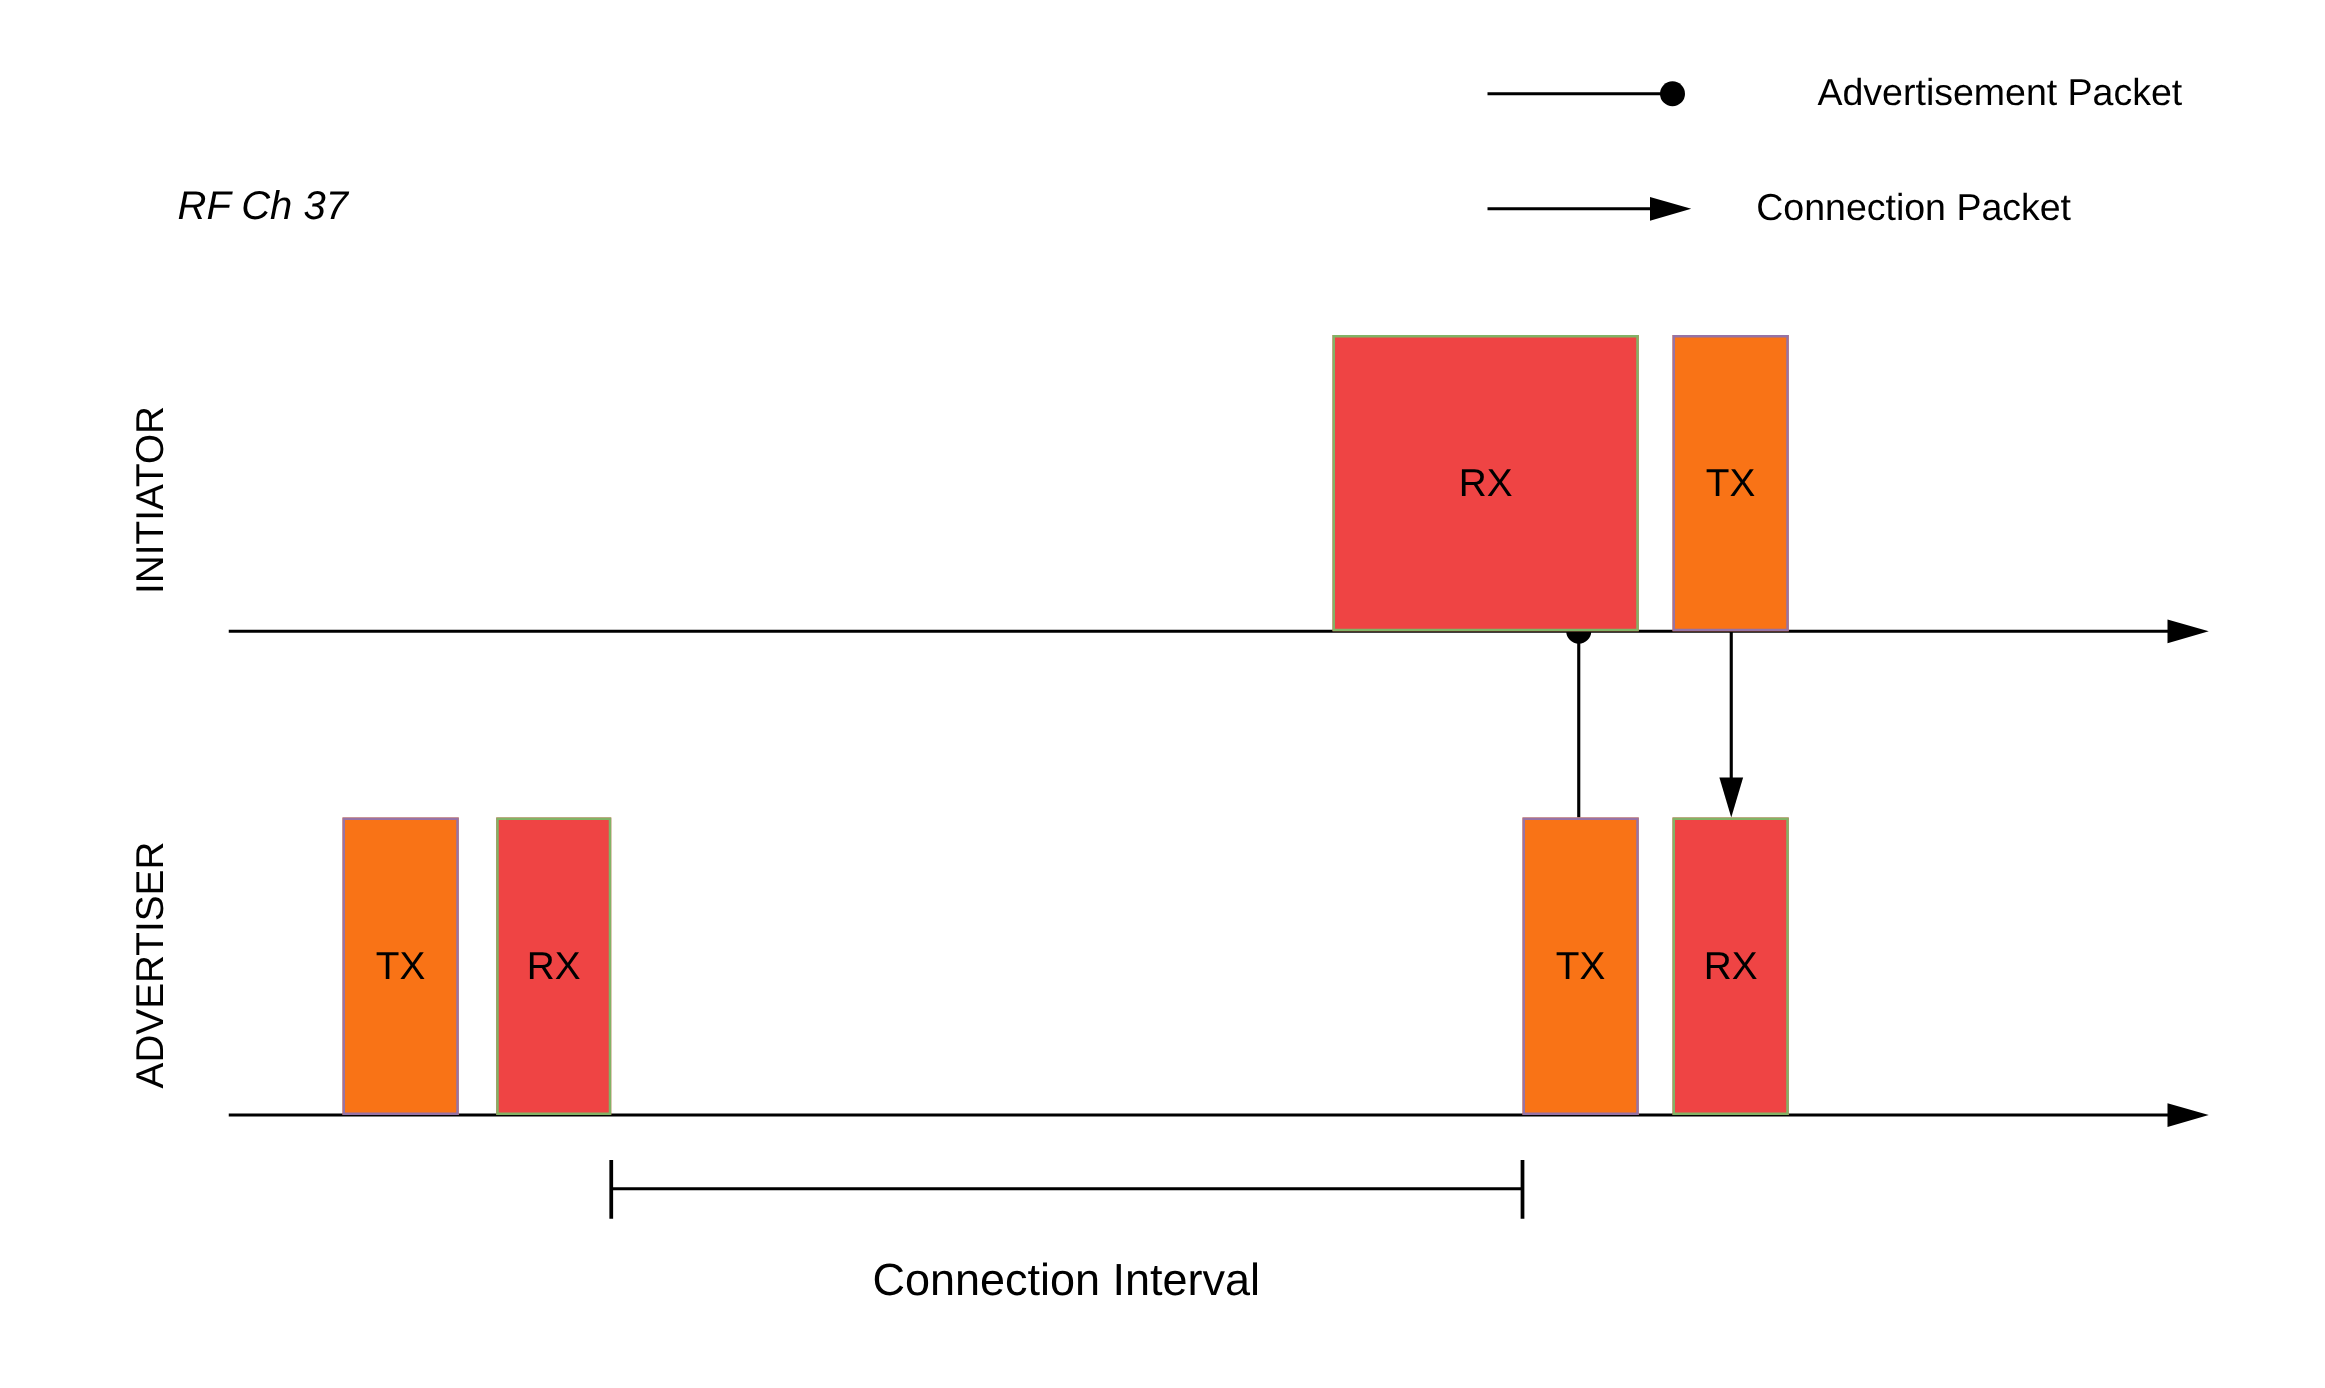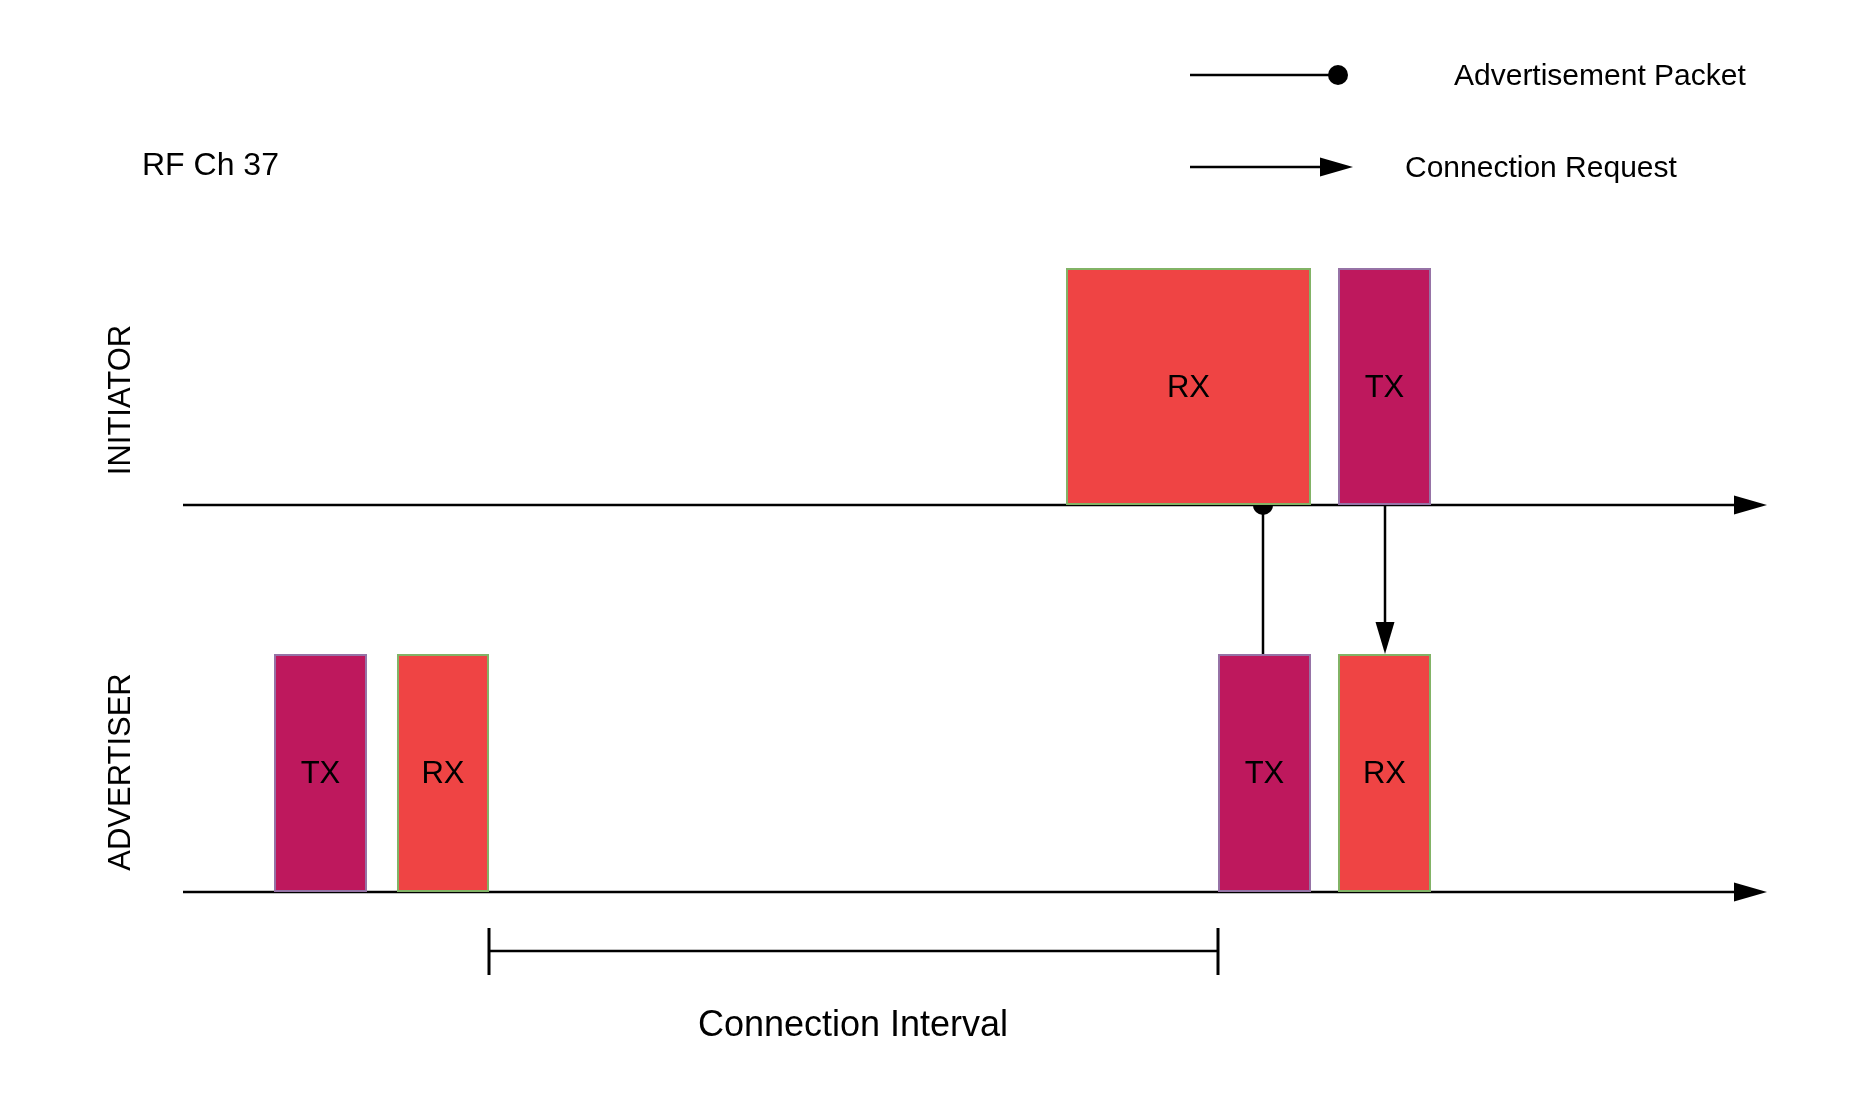--- a/index.html
+++ b/index.html
@@ -16,20 +16,21 @@
   .overlay {
     position: absolute;
     left: 0; top: 0;
     width: 1860px; height: 1110px;
   }
   .title {
     position: absolute;
     left: 142px; top: 146px;
     font-size: 32px;
     white-space: nowrap;
+    font-style: italic;
   }
   .legend-label {
     position: absolute;
     font-size: 30px;
     white-space: nowrap;
   }
   .legend-label.row1 { left: 1454px; top: 58px; }
   .legend-label.row2 { left: 1405px; top: 150px; }
   .legend-symbol { position: absolute; }
   .legend-symbol.row1 { left: 1188px; top: 55px; }
@@ -43,21 +44,21 @@
   .lane-label.initiator { left: 120px; top: 400px; }
   .lane-label.advertiser { left: 120px; top: 772px; }
   .box {
     position: absolute;
     display: flex;
     align-items: center;
     justify-content: center;
     font-size: 31px;
   }
   .box.green  { background: #ef4444; border: 2px solid #82b366; }
-  .box.purple { background: #be185d; border: 2px solid #9673a6; justify-content: center; }
+  .box.purple { background: #f97316; border: 2px solid #9673a6; justify-content: center; }
   .box.init-rx  { left: 1066px; top: 268px; width: 245px; height: 237px; }
   .box.init-tx  { left: 1338px; top: 268px; width: 93px;  height: 237px; }
   .box.adv-tx1  { left: 274px;  top: 654px; width: 93px;  height: 238px; }
   .box.adv-rx1  { left: 397px;  top: 654px; width: 92px;  height: 238px; }
   .box.adv-tx2  { left: 1218px; top: 654px; width: 93px;  height: 238px; }
   .box.adv-rx2  { left: 1338px; top: 654px; width: 93px;  height: 238px; }
   .interval-label {
     position: absolute;
     left: 853px; top: 1024px;
     transform: translate(-50%, -50%);
@@ -104,21 +105,21 @@
   <svg class="legend-symbol row1" width="170" height="40" viewBox="0 0 170 40">
     <line x1="2" y1="20" x2="148" y2="20" stroke="#000000" stroke-width="2.5"></line>
     <circle cx="150" cy="20" r="10" fill="#000000"></circle>
   </svg>
   <div class="legend-label row1">Advertisement Packet</div>
 
   <svg class="legend-symbol row2" width="170" height="40" viewBox="0 0 170 40">
     <line x1="2" y1="20" x2="134" y2="20" stroke="#000000" stroke-width="2.5"></line>
     <polygon points="165,20 132,10.5 132,29.5" fill="#000000"></polygon>
   </svg>
-  <div class="legend-label row2">Connection Request</div>
+  <div class="legend-label row2">Connection Packet</div>
 
   <div class="lane-label initiator">INITIATOR</div>
   <div class="lane-label advertiser">ADVERTISER</div>
 
   <div class="box green init-rx">
     <span>RX</span>
   </div>
   <div class="box purple init-tx">
     <span>TX</span>
   </div>

